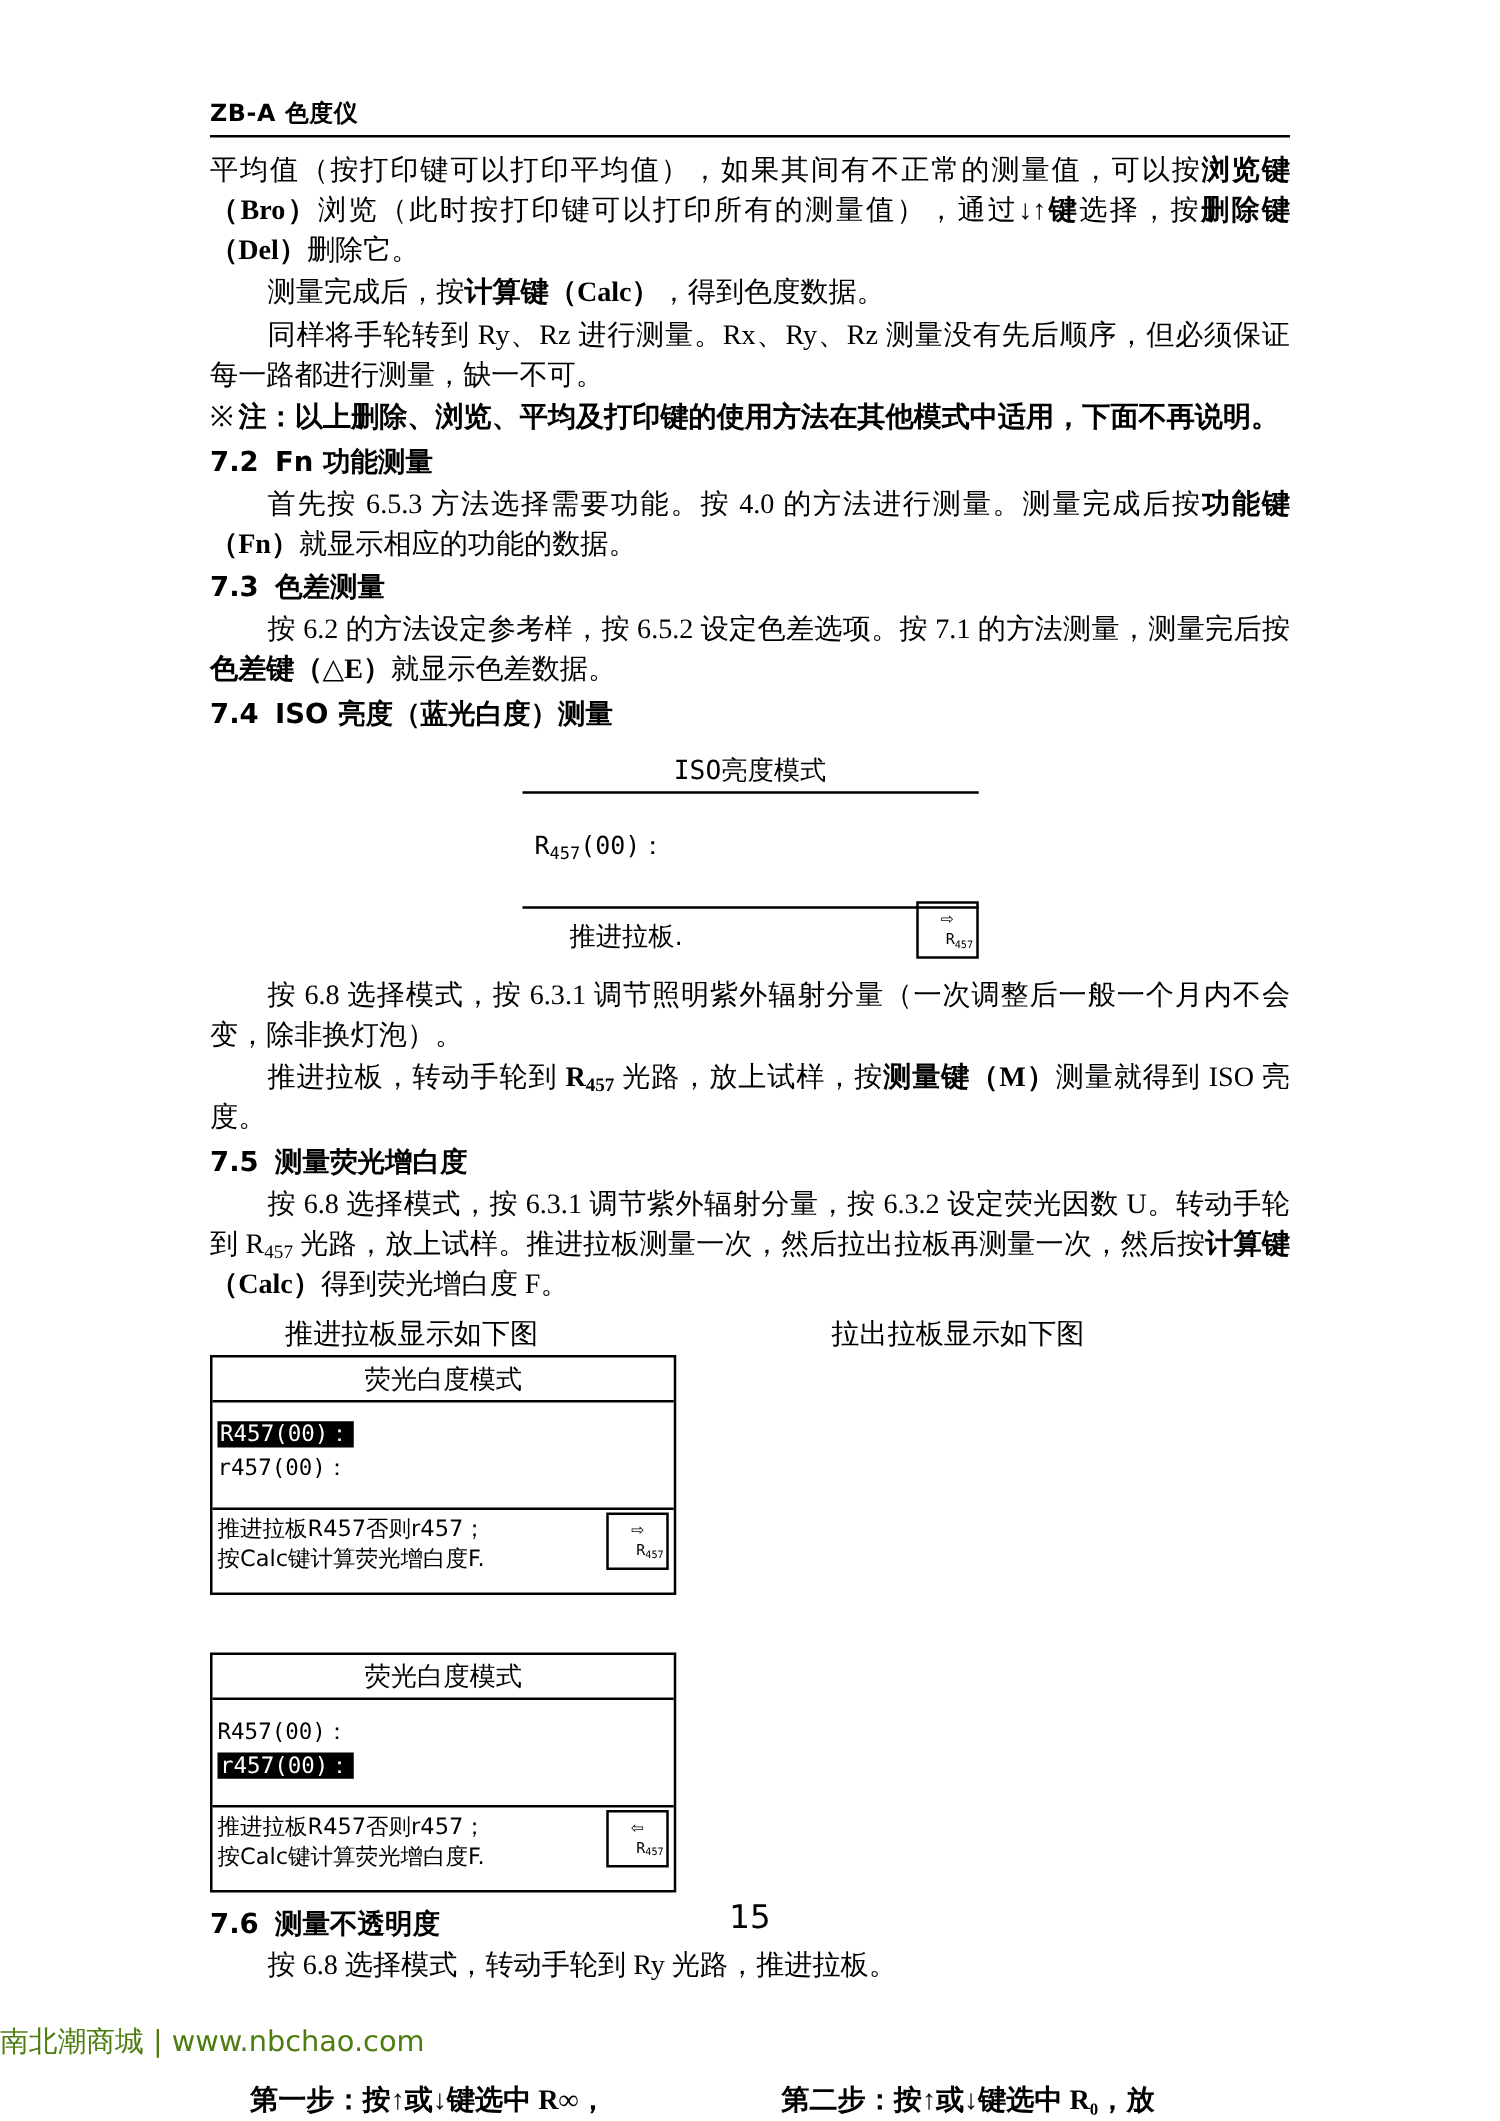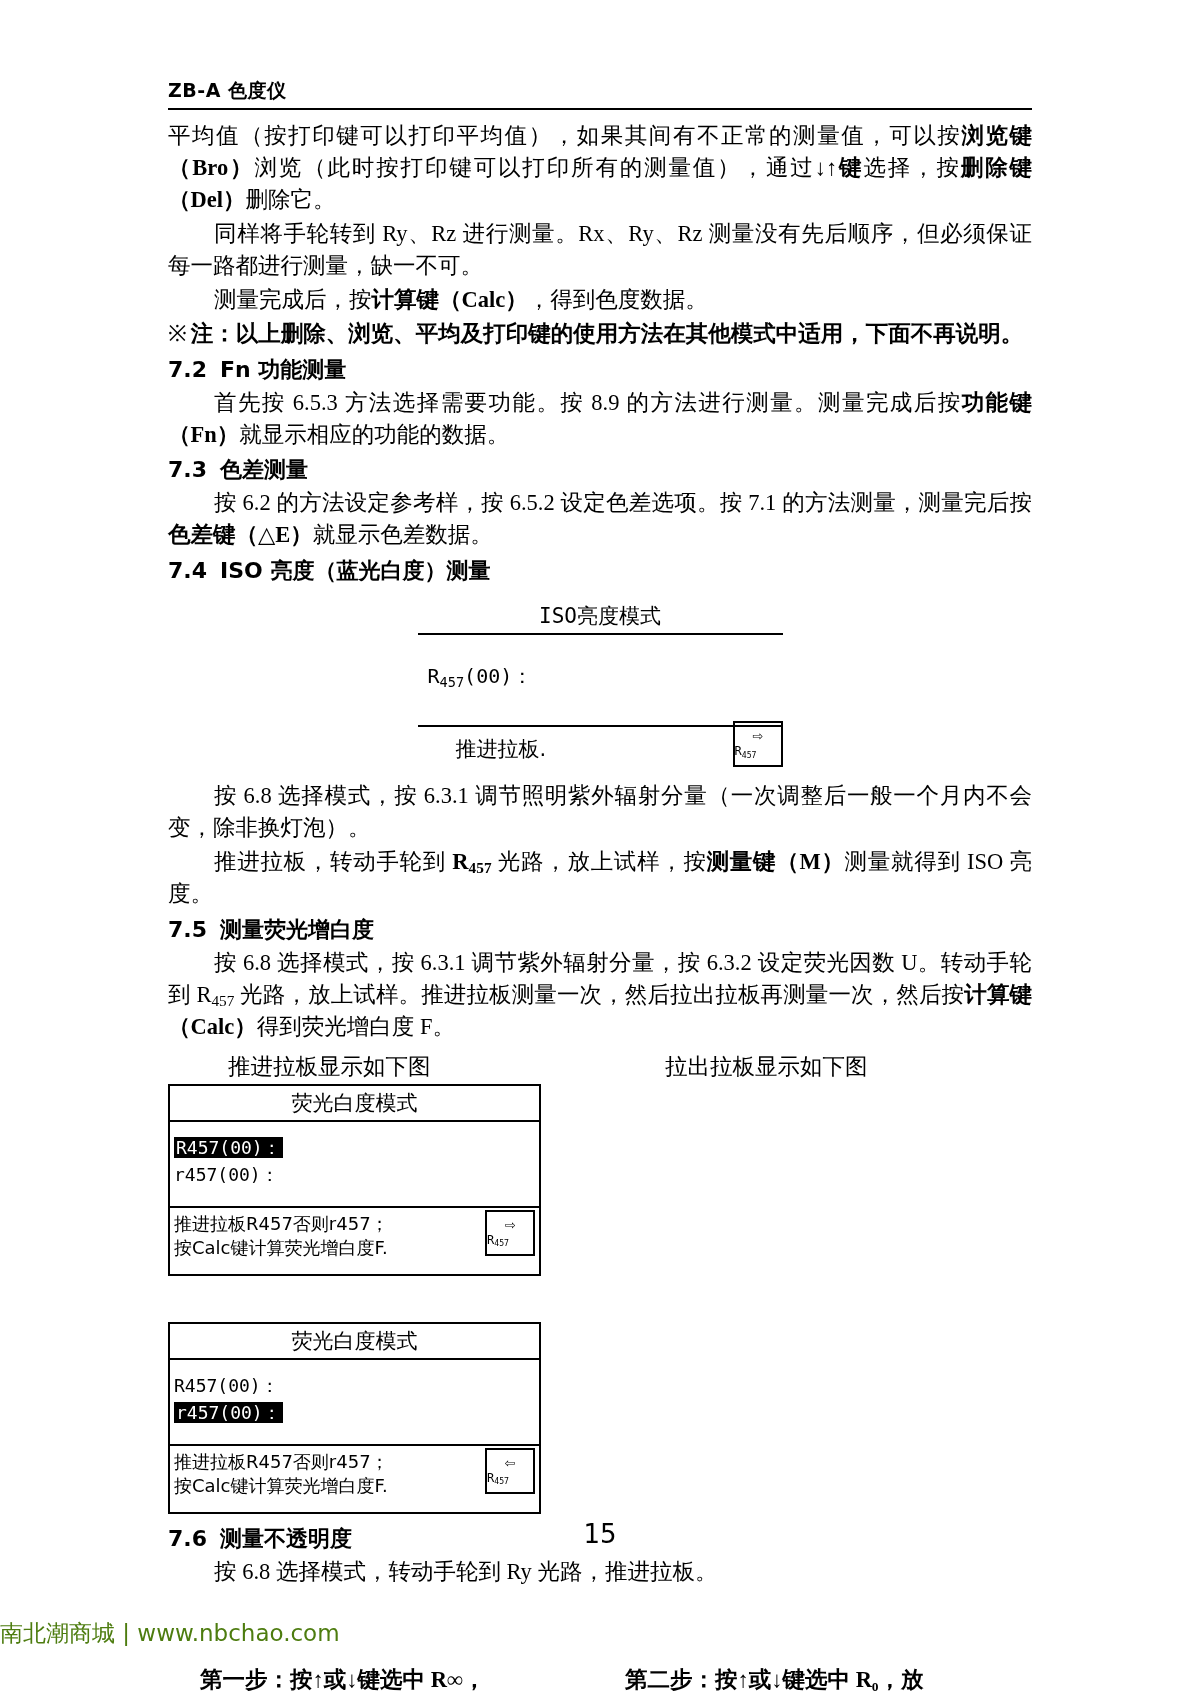--- a/index.html
+++ b/index.html
@@ -91,21 +91,21 @@
     width: 50px;
     height: 46px;
     border: 2px solid #000;
     box-sizing: border-box;
     font-family: "DejaVu Sans Mono", "Liberation Mono", monospace;
     font-size: 17px;
     text-align: center;
     line-height: 1.0;
     padding-top: 4px;
   }
-  .arrow-box .lbl { font-size: 12px; display: block; margin-top: 1px; text-align: left; padding-right: 2px;}
+  .arrow-box .lbl { font-size: 12px; display: block; margin-top: 1px; text-align: right; padding-right: 2px;}
 
   
   .dual-caption {
     display: flex;
     font-size: 22.5px;
     margin-top: 8px;
   }
   .dual-caption > div { width: 50%; }
   .cap-left { padding-left: 60px; }
   .cap-right { padding-left: 70px; }
@@ -181,31 +181,31 @@
 </style>
 </head>
 <body>
 
 <div class="page">
 
   <div class="header-title">ZB-A 色度仪</div>
 
   <p class="body"><span>平均值（按打印键可以打印平均值），如果其间有不正常的测量值，可以按</span><span class="b">浏览键（Bro）</span><span>浏览（此时按打印键可以打印所有的测量值），通过↓↑</span><span class="b">键</span><span>选择，按</span><span class="b">删除键（Del）</span><span>删除它。</span></p>
 
+  <p class="body indent"><span>测量完成后，按</span><span class="b">计算键（Calc）</span><span>，得到色度数据。</span></p>
+
   <p class="body indent">同样将手轮转到 Ry、Rz 进行测量。Rx、Ry、Rz 测量没有先后顺序，但必须保证每一路都进行测量，缺一不可。</p>
-
-  <p class="body indent"><span>测量完成后，按</span><span class="b">计算键（Calc）</span><span>，得到色度数据。</span></p>
 
   <div class="note-row">
     <span class="note-mark">※</span>
     <span class="note-text b">注：以上删除、浏览、平均及打印键的使用方法在其他模式中适用，下面不再说明。</span>
   </div>
 
   <div class="sec"><span class="num">7.2</span><span>Fn 功能测量</span></div>
-  <p class="body indent"><span>首先按 6.5.3 方法选择需要功能。按 8.9 的方法进行测量。测量完成后按</span><span class="b">功能键（Fn）</span><span>就显示相应的功能的数据。</span></p>
+  <p class="body indent"><span>首先按 6.5.3 方法选择需要功能。按 4.0 的方法进行测量。测量完成后按</span><span class="b">功能键（Fn）</span><span>就显示相应的功能的数据。</span></p>
 
   <div class="sec"><span class="num">7.3</span><span>色差测量</span></div>
   <p class="body indent"><span>按 6.2 的方法设定参考样，按 6.5.2 设定色差选项。按 7.1 的方法测量，测量完后按</span><span class="b">色差键（△E）</span><span>就显示色差数据。</span></p>
 
   <div class="sec"><span class="num">7.4</span><span>ISO 亮度（蓝光白度）测量</span></div>
 
   <div class="iso-panel">
     <div class="iso-title">ISO亮度模式</div>
     <div class="iso-mid"><span>R</span><sub>457</sub><span>(00)：</span></div>
     <div class="iso-bottom">

